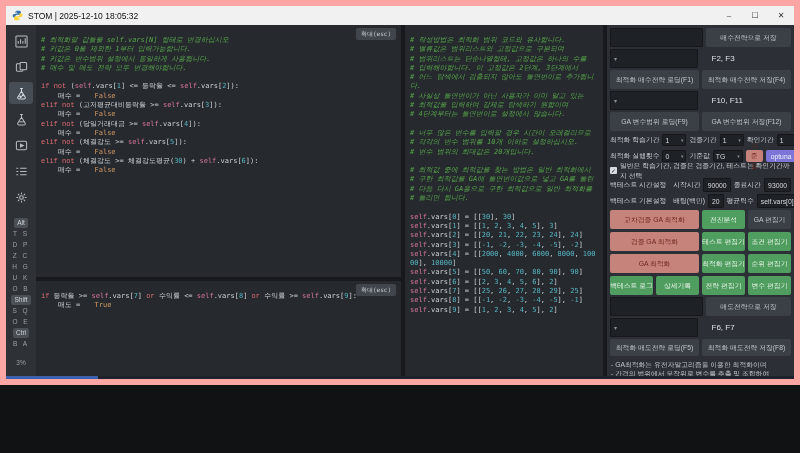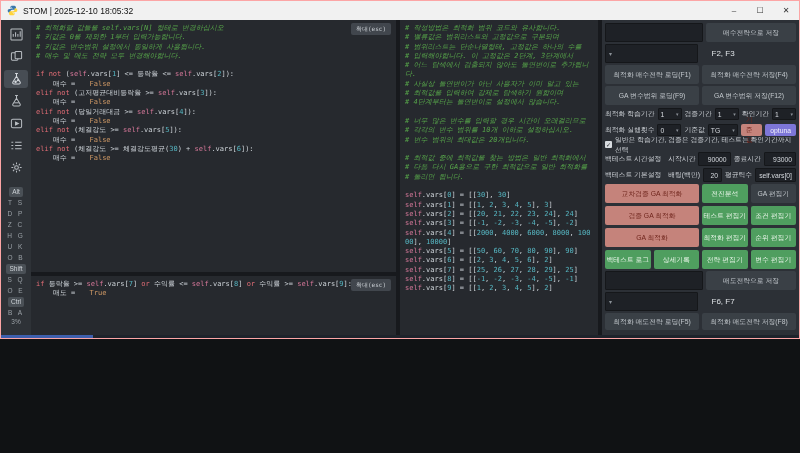--- a/index.html
+++ b/index.html
@@ -1,18 +1,18 @@
 <!DOCTYPE html>
 <html><head>
 <meta charset="utf-8">
 <style>
   * { margin:0; padding:0; box-sizing:border-box; }
   html,body { background:#101214; }
   body { font-family:"Liberation Sans", sans-serif; }
-  .window { width:800px; height:339px; background:#17191d; overflow:hidden; display:flex; flex-direction:column; border:1px solid #fca5a5; }
+  .window { width:800px; height:385px; background:#17191d; overflow:hidden; display:flex; flex-direction:column; border:6px solid #fca5a5; }
 
   
   .titlebar { height:19px; background:#f1f1f1; display:flex; align-items:center; padding-left:6px; gap:5px; flex:none; }
   .titlebar .title { font-size:8.5px; color:#111; }
   .wincontrols { margin-left:auto; display:flex; height:100%; }
   .wincontrols span { width:26px; display:flex; align-items:center; justify-content:center; font-size:8px; color:#333; cursor:default; }
 
   
   .app { flex:1; display:flex; min-height:0; }
 
@@ -21,31 +21,31 @@
   .sicon { width:24px; height:22px; display:flex; align-items:center; justify-content:center; margin-bottom:4px; border-radius:3px; }
   .sicon svg { display:block; }
   .sicon.selected { background:#474d54; }
   .skeys { margin-top:6px; display:flex; flex-direction:column; align-items:center; gap:1px; }
   .skey { font-size:6.5px; line-height:10px; color:#9aa0a6; letter-spacing:2px; white-space:pre; }
   .skey.badge { background:#4a5056; color:#cfd4d9; border-radius:2px; padding:0 3px; letter-spacing:0; }
   .zoomlv { margin-top:auto; margin-bottom:10px; font-size:6.5px; color:#9aa0a6; }
 
   
   .leftcol { width:365px; display:flex; flex-direction:column; flex:none; }
-  .editor { background:#26292e; position:relative; padding:4px 5px; overflow:hidden; }
+  .editor { background:#26292e; position:relative; padding:11px 5px; overflow:hidden; }
   .buyed { height:252px; flex:none; }
   .selled { flex:1; }
   .hdiv { height:4px; background:#17191d; flex:none; }
   .vdiv { width:4px; background:#17191d; flex:none; }
   .midcol { width:198px; flex:none; }
   .midcol .editor { height:100%; }
   .code { font-family:"DejaVu Sans Mono", monospace; font-size:7px; }
   .cl { line-height:9.3px; min-height:9.3px; white-space:pre-wrap; word-break:break-all; color:#cdd3d8; }
   .t-c { color:#57a64a; font-style:italic; }
-  .t-k { color:#e06c75; }
+  .t-k { color:#e06c75;font-family:Liberation Mono, monospace; }
   .t-s { color:#d7789a; }
   .t-n { color:#56b6c2; }
   .t-f { color:#d19a66;margin-left:10px; }
   .t-w { color:#cdd3d8; }
   .maxbadge { position:absolute; top:3px; right:5px; background:#41464d; color:#c9ced3; font-size:6px; padding:1.5px 5px; border-radius:2px; }
 
   
   .rightcol { flex:1; background:#2c3036; padding:3px; display:flex; flex-direction:column; gap:2px; font-size:6.8px; color:#cfd3d8; min-width:0; }
   .row { display:flex; gap:3px; align-items:center; flex:none; }
   .h19 { height:19px; } .h14 { height:14px; } .h10 { height:11px; } .h17 { height:17px; }
@@ -202,20 +202,21 @@
             <div class="cl"><span class="t-c"># 어느 탐색에서 검출되지 않아도 돌연변이로 추가됩니다.</span></div>
             <div class="cl"><span class="t-c"># 사실상 돌연변이가 아닌 사용자가 이미 알고 있는</span></div>
             <div class="cl"><span class="t-c"># 최적값을 입력하여 강제로 탐색하기 원함이며</span></div>
             <div class="cl"><span class="t-c"># 4단계부터는 돌연변이로 설정에서 않습니다.</span></div>
             <div class="cl">&nbsp;</div>
             <div class="cl"><span class="t-c"># 너무 많은 변수를 입력할 경우 시간이 오래걸리므로</span></div>
             <div class="cl"><span class="t-c"># 각각의 변수 범위를 10개 이하로 설정하십시오.</span></div>
             <div class="cl"><span class="t-c"># 변수 범위의 최대값은 20개입니다.</span></div>
             <div class="cl">&nbsp;</div>
             <div class="cl"><span class="t-c"># 최적값 중에 최적값을 찾는 방법은 일반 최적화에서</span></div>
+            <div class="cl"><span class="t-c"># 구한 최적값을 GA에 돌연변이값으로 넣고 GA를 돌린</span></div>
             <div class="cl"><span class="t-c"># 다음 다시 GA용으로 구한 최적값으로 일반 최적화를</span></div>
             <div class="cl"><span class="t-c"># 돌리면 됩니다.</span></div>
             <div class="cl">&nbsp;</div>
             <div class="cl"><span class="t-s">self</span><span class="t-w">.vars[</span><span class="t-n">0</span><span class="t-w">] = [[</span><span class="t-n">30</span><span class="t-w">], </span><span class="t-n">30</span><span class="t-w">]</span></div>
             <div class="cl"><span class="t-s">self</span><span class="t-w">.vars[</span><span class="t-n">1</span><span class="t-w">] = [[</span><span class="t-n">1</span><span class="t-w">, </span><span class="t-n">2</span><span class="t-w">, </span><span class="t-n">3</span><span class="t-w">, </span><span class="t-n">4</span><span class="t-w">, </span><span class="t-n">5</span><span class="t-w">], </span><span class="t-n">3</span><span class="t-w">]</span></div>
             <div class="cl"><span class="t-s">self</span><span class="t-w">.vars[</span><span class="t-n">2</span><span class="t-w">] = [[</span><span class="t-n">20</span><span class="t-w">, </span><span class="t-n">21</span><span class="t-w">, </span><span class="t-n">22</span><span class="t-w">, </span><span class="t-n">23</span><span class="t-w">, </span><span class="t-n">24</span><span class="t-w">], </span><span class="t-n">24</span><span class="t-w">]</span></div>
             <div class="cl"><span class="t-s">self</span><span class="t-w">.vars[</span><span class="t-n">3</span><span class="t-w">] = [[</span><span class="t-n">-1</span><span class="t-w">, </span><span class="t-n">-2</span><span class="t-w">, </span><span class="t-n">-3</span><span class="t-w">, </span><span class="t-n">-4</span><span class="t-w">, </span><span class="t-n">-5</span><span class="t-w">], </span><span class="t-n">-2</span><span class="t-w">]</span></div>
             <div class="cl"><span class="t-s">self</span><span class="t-w">.vars[</span><span class="t-n">4</span><span class="t-w">] = [[</span><span class="t-n">2000</span><span class="t-w">, </span><span class="t-n">4000</span><span class="t-w">, </span><span class="t-n">6000</span><span class="t-w">, </span><span class="t-n">8000</span><span class="t-w">, </span><span class="t-n">10000</span><span class="t-w">], </span><span class="t-n">10000</span><span class="t-w">]</span></div>
             <div class="cl"><span class="t-s">self</span><span class="t-w">.vars[</span><span class="t-n">5</span><span class="t-w">] = [[</span><span class="t-n">50</span><span class="t-w">, </span><span class="t-n">60</span><span class="t-w">, </span><span class="t-n">70</span><span class="t-w">, </span><span class="t-n">80</span><span class="t-w">, </span><span class="t-n">90</span><span class="t-w">], </span><span class="t-n">90</span><span class="t-w">]</span></div>
             <div class="cl"><span class="t-s">self</span><span class="t-w">.vars[</span><span class="t-n">6</span><span class="t-w">] = [[</span><span class="t-n">2</span><span class="t-w">, </span><span class="t-n">3</span><span class="t-w">, </span><span class="t-n">4</span><span class="t-w">, </span><span class="t-n">5</span><span class="t-w">, </span><span class="t-n">6</span><span class="t-w">], </span><span class="t-n">2</span><span class="t-w">]</span></div>
@@ -238,20 +239,24 @@
       <div class="row h19">
         <div class="combo"></div>
         <div class="fkeys">F2, F3</div>
       </div>
 
       <div class="row h19">
         <div class="btn">최적화 매수전략 로딩(F1)</div>
         <div class="btn">최적화 매수전략 저장(F4)</div>
       </div>
 
+      <div class="row h19">
+        <div class="combo"></div>
+        <div class="fkeys">F10, F11</div>
+      </div>
 
       <div class="row h19">
         <div class="btn">GA 변수범위 로딩(F9)</div>
         <div class="btn">GA 변수범위 저장(F12)</div>
       </div>
 
       <div class="row h14" style="justify-content:space-between;">
         <span class="lbl">최적화 학습기간</span>
         <div class="spin">
             <span>1</span>

